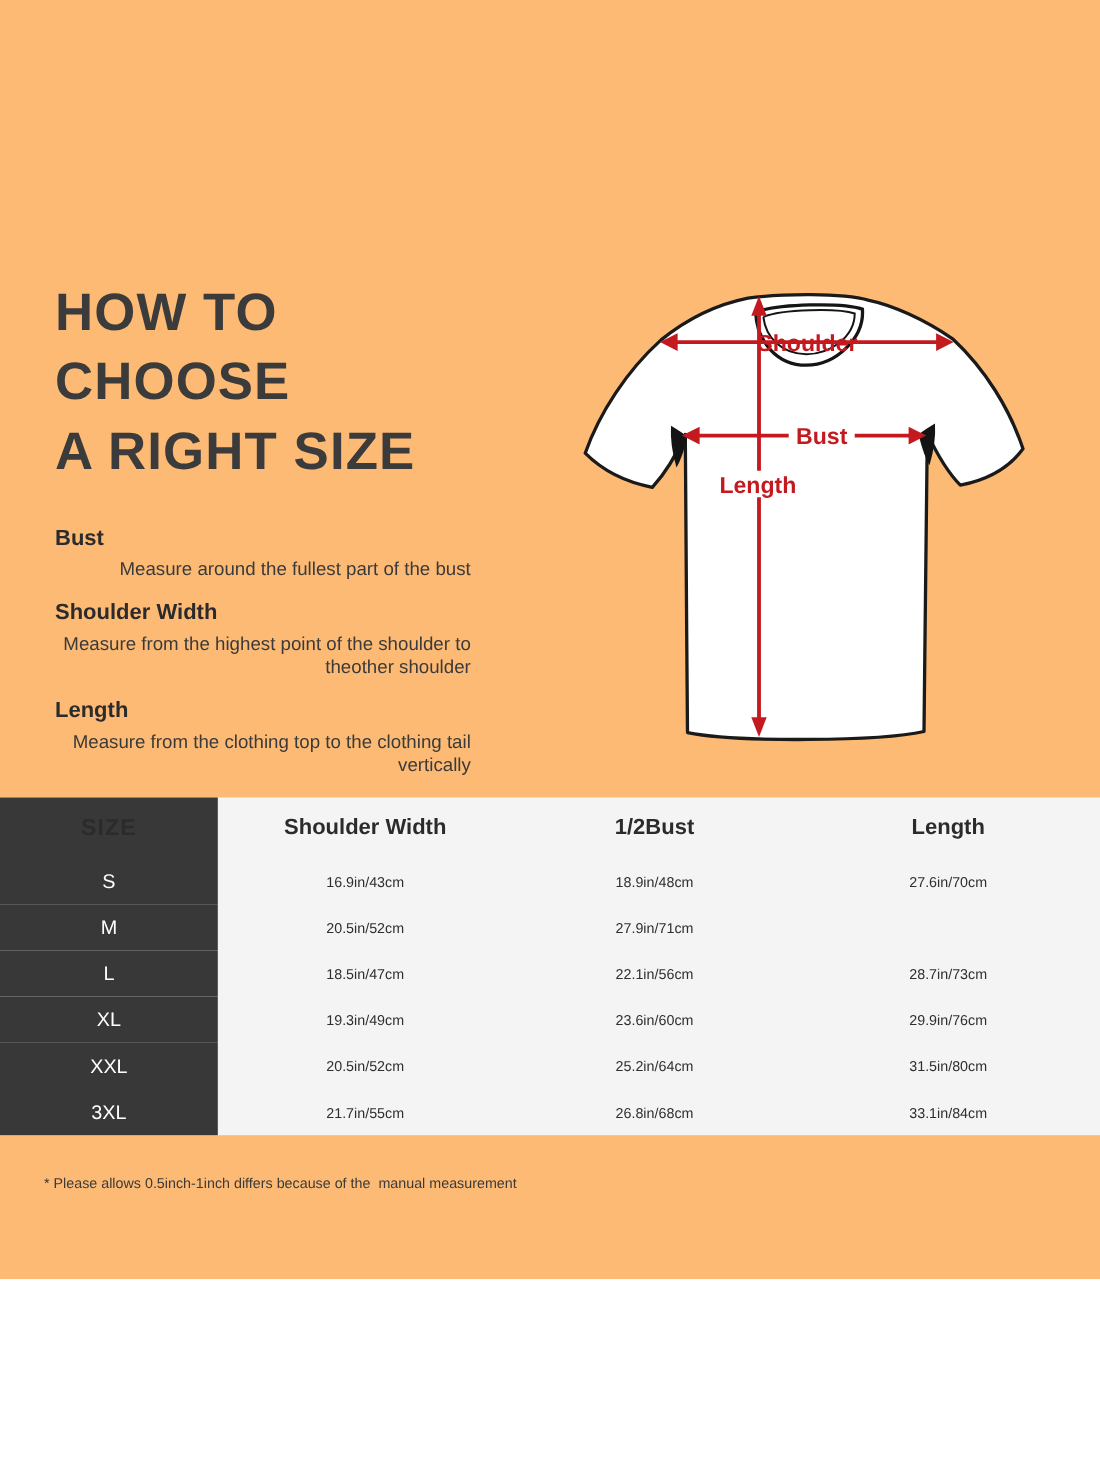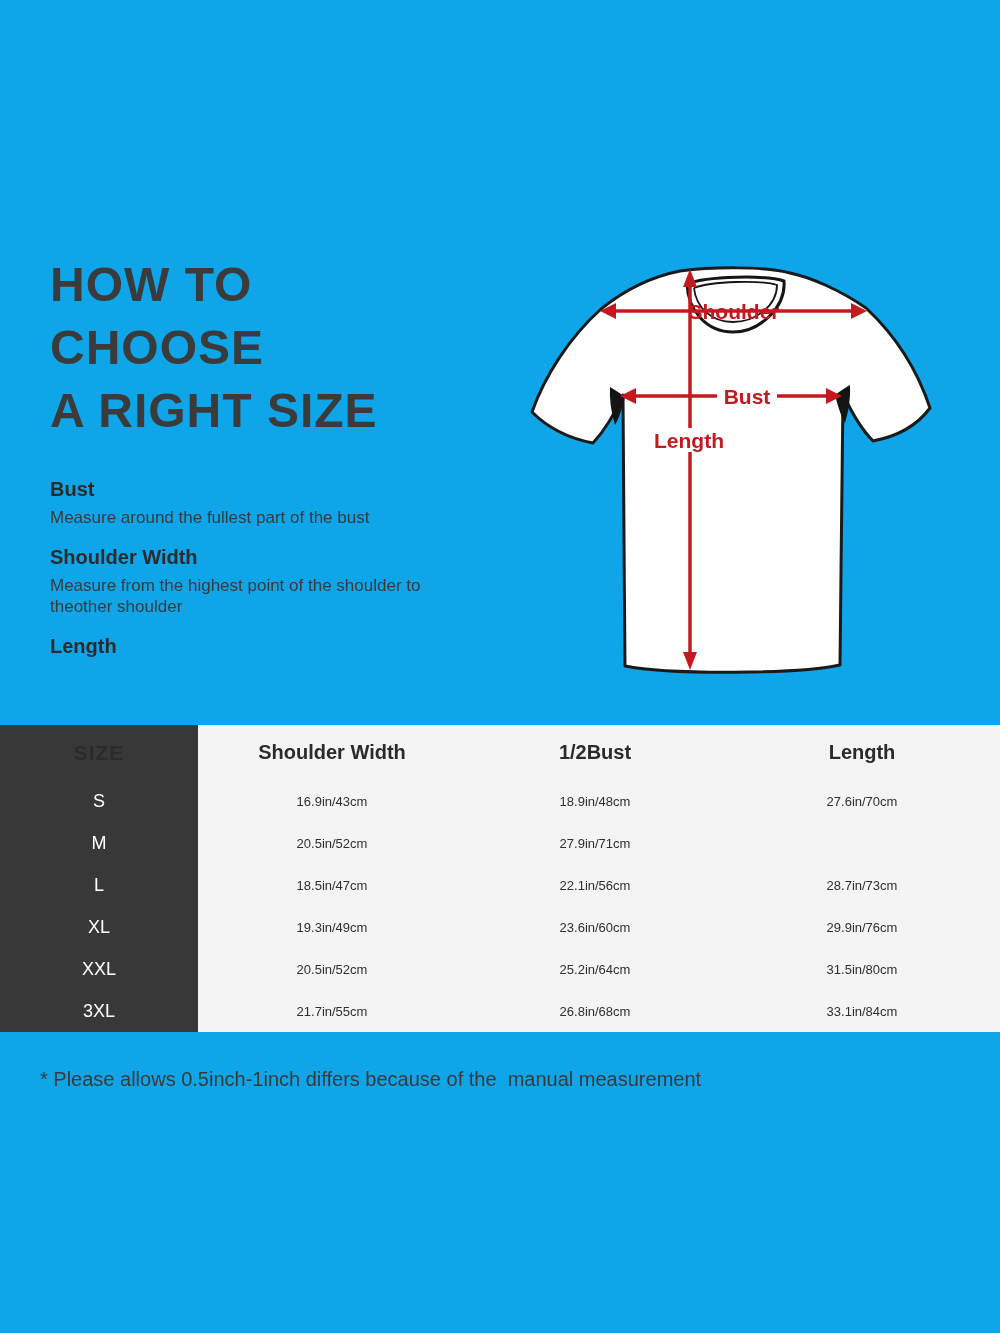--- a/index.html
+++ b/index.html
@@ -1,46 +1,46 @@
 <!DOCTYPE html>
 <html><head>
 <meta charset="utf-8">
 <style>
   html,body{margin:0;padding:0;background:#fff;}
   .page{
-    position:relative;width:1000px;height:1333px;background:#0ea5e9;
+    position:relative;width:1000px;height:1163px;background:#fdba74;
     font-family:"Liberation Sans",sans-serif;overflow:hidden;
   }
   
   .intro{position:absolute;left:50px;top:253px;width:430px;}
   .intro h1{
     margin:0;font-size:48px;line-height:63px;font-weight:700;
     color:#3b3b3b;letter-spacing:1px;
   }
   .measure-block{margin-top:34px;}
   .measure-block + .measure-block{margin-top:16px;}
   .measure-block h3{margin:0;font-size:20px;line-height:26px;font-weight:700;color:#2b2b2b;}
-  .measure-block p{margin:5px 0 0;font-size:17px;line-height:21px;color:#3a3a3a;width:378px;}
+  .measure-block p{margin:5px 0 0;font-size:17px;line-height:21px;color:#3a3a3a;width:378px;text-align:right;}
   
   .diagram{position:absolute;left:510px;top:245px;width:440px;height:450px;}
   .diagram svg{display:block;width:440px;height:450px;}
   .diagram text{font-family:"Liberation Sans",sans-serif;font-weight:700;font-size:21px;}
   
   .size-table{position:absolute;left:0;top:725px;width:1000px;background:#f4f4f4;}
   .table-row{display:grid;grid-template-columns:198px 268px 258px 276px;height:42px;}
   .table-row.header{height:55px;}
   .cell{display:flex;align-items:center;justify-content:center;
         font-size:13px;color:#2f2f2f;}
   .table-row.header .cell{font-weight:700;font-size:20px;color:#2b2b2b;}
   .cell.size-col{background:#383838;color:#ffffff;font-size:18px;}
   .table-row.header .cell.size-col{font-size:21px;letter-spacing:1px;font-weight:700;}
   
   .footnote{
     position:absolute;left:40px;top:1068px;margin:0;
-    font-size:20px;color:#3a3a3a;white-space:pre-wrap;
+    font-size:13px;color:#3a3a3a;white-space:pre-wrap;
   }
 </style>
 </head>
 <body>
 
 <div class="page">
 
   <div class="intro">
     <h1><span>HOW TO CHOOSE</span><br>
       <span>A RIGHT SIZE</span>
@@ -51,20 +51,21 @@
       <p>Measure around the fullest part of the bust</p>
     </div>
 
     <div class="measure-block">
       <h3>Shoulder Width</h3>
       <p>Measure from the highest point of the shoulder to theother shoulder</p>
     </div>
 
     <div class="measure-block">
       <h3>Length</h3>
+      <p>Measure from the clothing top to the clothing tail vertically</p>
     </div>
   </div>
 
   <div class="diagram">
     <svg viewBox="0 0 440 450">
 
       <path d="M164,38 C175,92 248,108 283,42" fill="none" stroke="#b5b5b5" stroke-width="2.5"></path>
 
       <path d="M91,64
                C60,92 35,130 22,167

